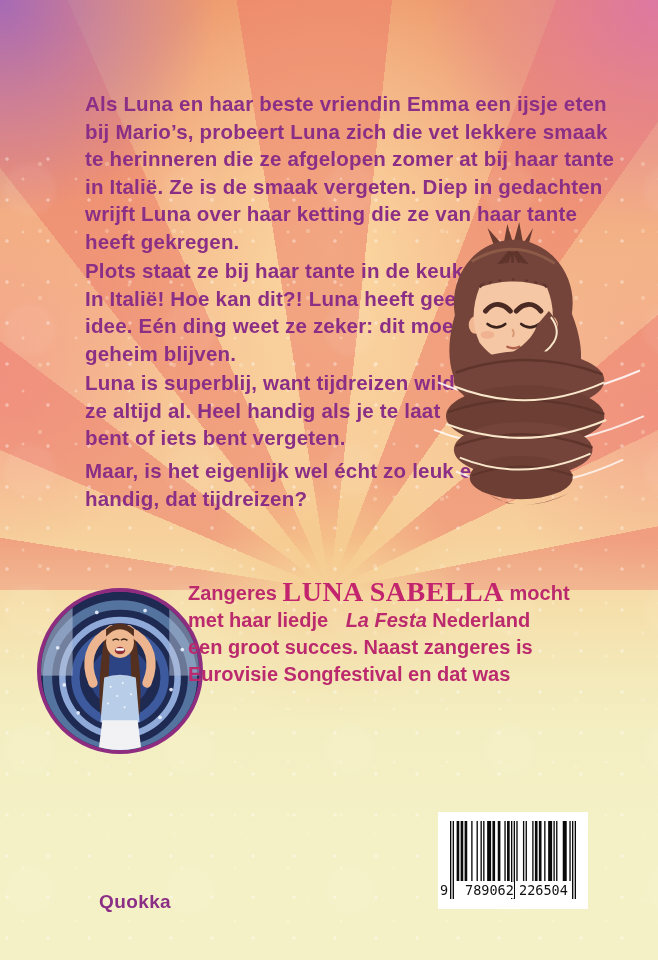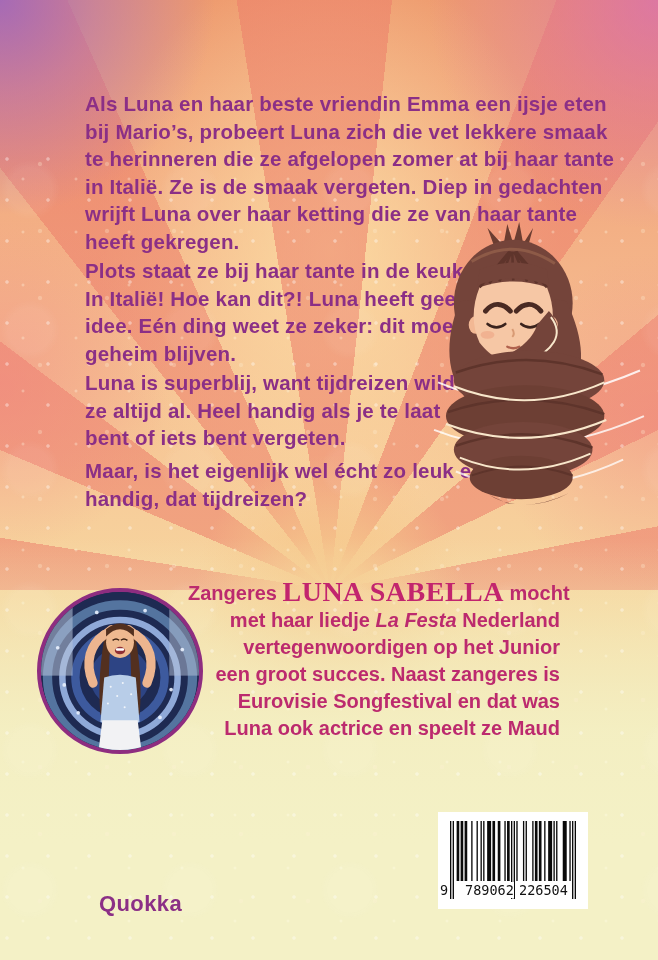--- a/index.html
+++ b/index.html
@@ -54,46 +54,46 @@
 
   .girl-illustration{position:absolute;left:420px;top:222px;width:238px;height:297px;}
 
   .photo-circle{
     position:absolute;left:37px;top:588px;width:158px;height:158px;border-radius:50%;
     border:4px solid #8e2d80;overflow:hidden;background:#1e2a52;
   }
   .photo-circle svg{display:block;}
 
   .bio{
-    position:absolute;left:188px;top:578px;width:372px;text-align:right;
+    position:absolute;left:188px;top:578px;width:372px;text-align:left;
     color:#bc2a6e;font-size:20px;font-weight:700;line-height:27px;
   }
   .bio-line{white-space:nowrap;}
   .seg-n{color:#bc2a6e;}
-  .seg-i{font-style:italic;}
+  .seg-i{font-style:italic;margin-left:12px;}
   .seg-name{
     font-family:"Liberation Serif",serif;font-weight:700;font-size:28px;
     letter-spacing:.5px;color:#c2256e;vertical-align:-1px;
   }
 
   .barcode-box{
     position:absolute;left:438px;top:812px;width:150px;height:97px;background:#ffffff;
   }
   .barcode-bars{position:absolute;left:12px;top:9px;}
   .barcode-digits span{
     position:absolute;top:70px;font-family:"DejaVu Sans Mono",monospace;
     font-size:13.5px;color:#111;background:#fff;padding:0 1px;
   }
   .bc-prefix{left:1px;}
   .bc-group1{left:26px;width:48px;text-align:right;}
   .bc-group2{left:80px;width:48px;text-align:left;}
 
   .publisher-logo{
     position:absolute;left:99px;top:891px;
-    font-size:22px;font-weight:700;letter-spacing:.4px;color:#8b2f86;
+    font-size:19px;font-weight:700;letter-spacing:.4px;color:#8b2f86;
   }
 </style>
 </head>
 <body>
 
 <div class="cover">
 
   <div class="sparkle"></div>
 
   <div class="blurb">
@@ -202,24 +202,22 @@
             <circle cx="82" cy="112" r="1.1"></circle>
         </g>
         <path d="M66,138 L104,138 L108,170 L62,170 Z" fill="#f2f2f4"></path>
       </g>
     </svg>
   </div>
 
   <div class="bio">
       <div class="bio-line"><span class="seg-n">Zangeres </span><span class="seg-name">LUNA SABELLA</span><span class="seg-n"> mocht</span></div>
       <div class="bio-line"><span class="seg-n">met haar liedje </span><span class="seg-i">La Festa</span><span class="seg-n"> Nederland</span></div>
-      <div class="bio-line"><span class="seg-n">vertegenwoordigen op het Junior</span></div>
       <div class="bio-line"><span class="seg-n">een groot succes. Naast zangeres is</span></div>
       <div class="bio-line"><span class="seg-n">Eurovisie Songfestival en dat was</span></div>
-      <div class="bio-line"><span class="seg-n">Luna ook actrice en speelt ze Maud</span></div>
     </div>
 
   <div class="barcode-box">
     <svg class="barcode-bars" id="bars-svg" width="126" height="78" xmlns="http://www.w3.org/2000/svg" aria-hidden="true">
         <rect x="0.00" y="0" width="1.33" height="78" fill="#0a0a0a"></rect>
         <rect x="2.65" y="0" width="1.33" height="78" fill="#0a0a0a"></rect>
         <rect x="6.63" y="0" width="2.65" height="60" fill="#0a0a0a"></rect>
         <rect x="10.61" y="0" width="2.65" height="60" fill="#0a0a0a"></rect>
         <rect x="14.59" y="0" width="2.65" height="60" fill="#0a0a0a"></rect>
         <rect x="21.22" y="0" width="1.33" height="60" fill="#0a0a0a"></rect>

